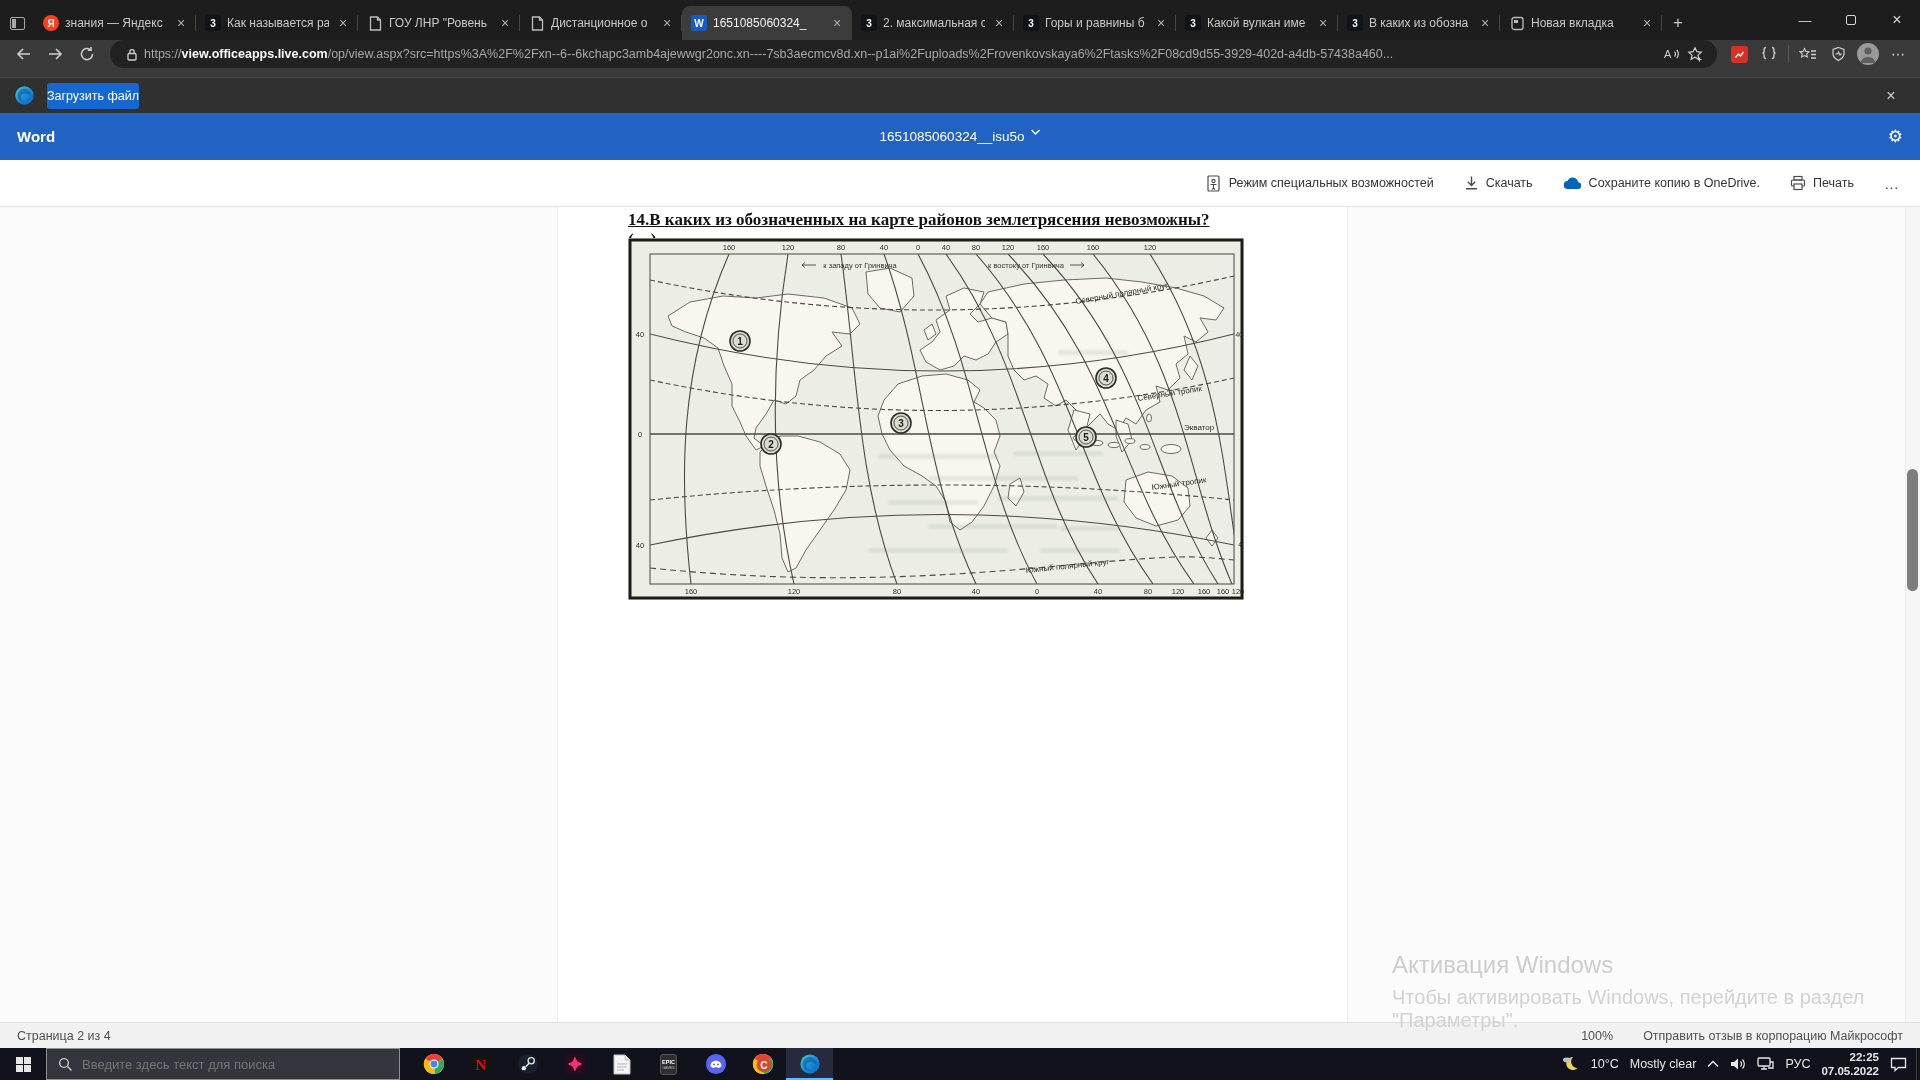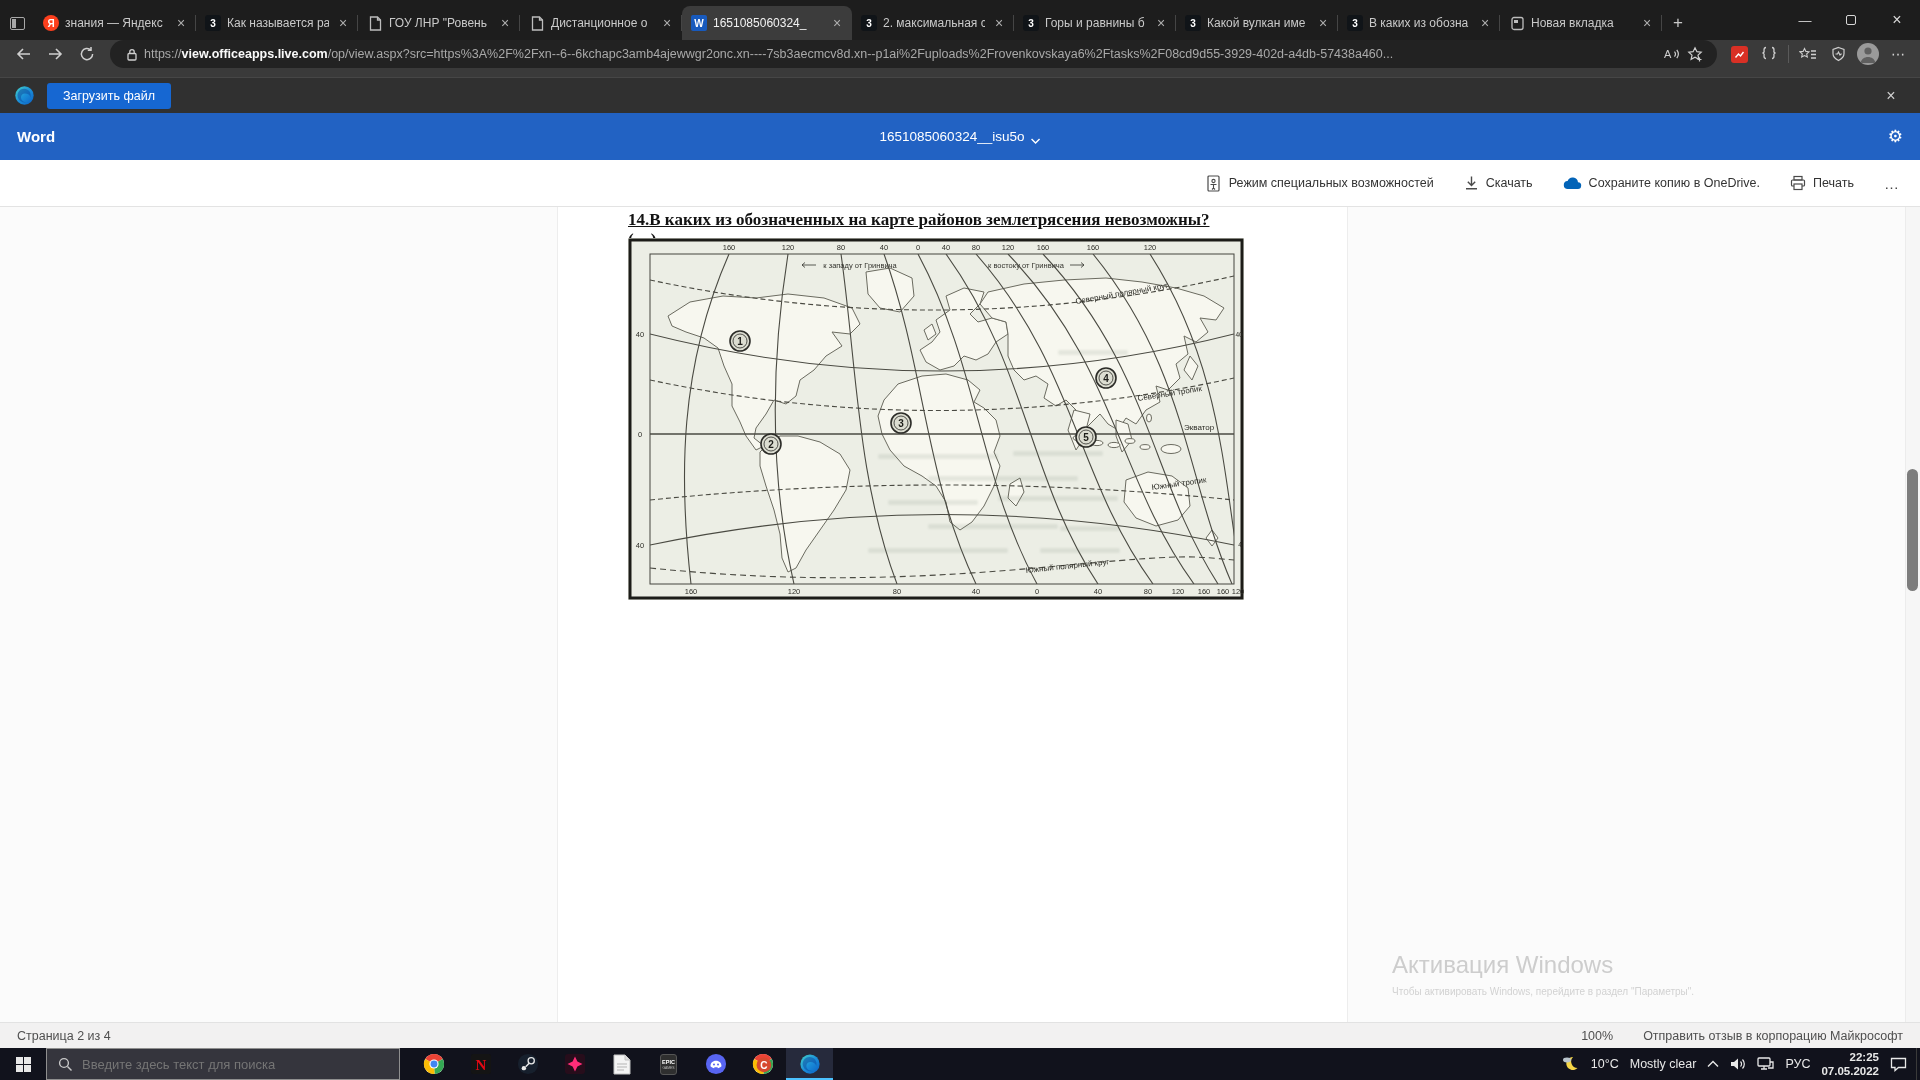--- a/index.html
+++ b/index.html
@@ -33,42 +33,42 @@
   .url-domain { color:#fafafa; font-weight:700; }
   .url-icon { width:24px; height:24px; display:flex; align-items:center; justify-content:center; flex:none; }
   .right-icons { display:flex; align-items:center; gap:2px; }
   .ri { width:28px; height:28px; display:flex; align-items:center; justify-content:center; color:#d3d3d3; font-size:14px; }
   .ri-div { width:1px; height:18px; background:#5a5a5a; margin:0 3px; }
   .ext-red { width:17px; height:17px; background:#d93025; border-radius:3px; display:flex; align-items:center; justify-content:center; }
   .avatar { width:22px; height:22px; border-radius:50%; background:#9a9a9a; display:flex; align-items:center; justify-content:center; overflow:hidden; }
 
   
   .infobar { height:36px; background:#303030; border-top:1px solid #464646; display:flex; align-items:center; padding:0 14px; gap:12px; color:#e9e9e9; font-size:12.5px; }
-  .infobar-btn { background:#1667d2; color:#fff; padding:6px 16px; border-radius:3px; font-size:12.5px; border:none; cursor:pointer; }
+  .infobar-btn { background:#1667d2; color:#fff; padding:6px 0; border-radius:3px; font-size:12.5px; border:none; cursor:pointer; }
   .infobar-close { margin-left:auto; color:#cfcfcf; font-size:16px; width:30px; text-align:center; }
 
   
   .word-header { height:47px; background:#2262c3; color:#fff; display:flex; align-items:center; padding:0 17px; position:relative; }
   .wh-app { font-size:15px; font-weight:700; }
-  .wh-title { position:absolute; left:50%; transform:translateX(-50%); font-size:13.5px; display:flex; align-items:flex-end; gap:6px; }
+  .wh-title { position:absolute; left:50%; transform:translateX(-50%); font-size:13.5px; display:flex; align-items:flex-start; gap:6px; }
   .wh-gear { margin-left:auto; font-size:17px; color:#fff; }
 
   
   .word-toolbar { height:47px; background:#fff; border-bottom:1px solid #e3e3e3; display:flex; align-items:center; justify-content:flex-end; padding:0 20px; gap:30px; color:#333; font-size:12.5px; }
   .wt-item { display:flex; align-items:center; gap:7px; cursor:default; }
   .wt-more { font-size:15px; letter-spacing:1px; color:#444; }
 
   
   .doc-area { position:relative; height:815px; background:#fbfbfb; }
   .doc-page { position:absolute; left:557px; top:0; bottom:0; width:791px; background:#fff; border-left:1px solid #ededed; border-right:1px solid #ededed; }
   .question { position:absolute; left:628px; top:3px; width:600px; font-family:"Liberation Serif", serif; font-weight:700; font-size:17px; color:#131313; text-decoration:underline; }
   .map-wrap { position:absolute; left:628px; top:31px; }
   .watermark { position:absolute; left:1392px; top:744px; color:#cdcdcd; }
   .wm-title { font-size:24px; font-weight:400; }
-  .wm-sub { font-size:10px; margin-top:7px; color:#d2d2d2; }
+  .wm-sub { font-size:20px; margin-top:7px; color:#d2d2d2; }
   .scrollbar { position:absolute; right:0; top:0; bottom:0; width:15px; background:#f6f6f6; border-left:1px solid #ececec; }
   .scroll-thumb { position:absolute; right:2px; top:262px; width:11px; height:122px; background:#7d7d7d; border-radius:6px; }
 
   
   .statusbar { height:26px; background:#f2f1f1; border-top:1px solid #e2e2e2; display:flex; align-items:center; padding:0 17px; font-size:12.5px; color:#4f4f4f; }
   .sb-right { margin-left:auto; display:flex; gap:30px; }
 
   
   .taskbar { height:32px; background:#11121c; display:flex; align-items:stretch; color:#e8e8e8; }
   .start-btn { width:46px; display:flex; align-items:center; justify-content:center; }

